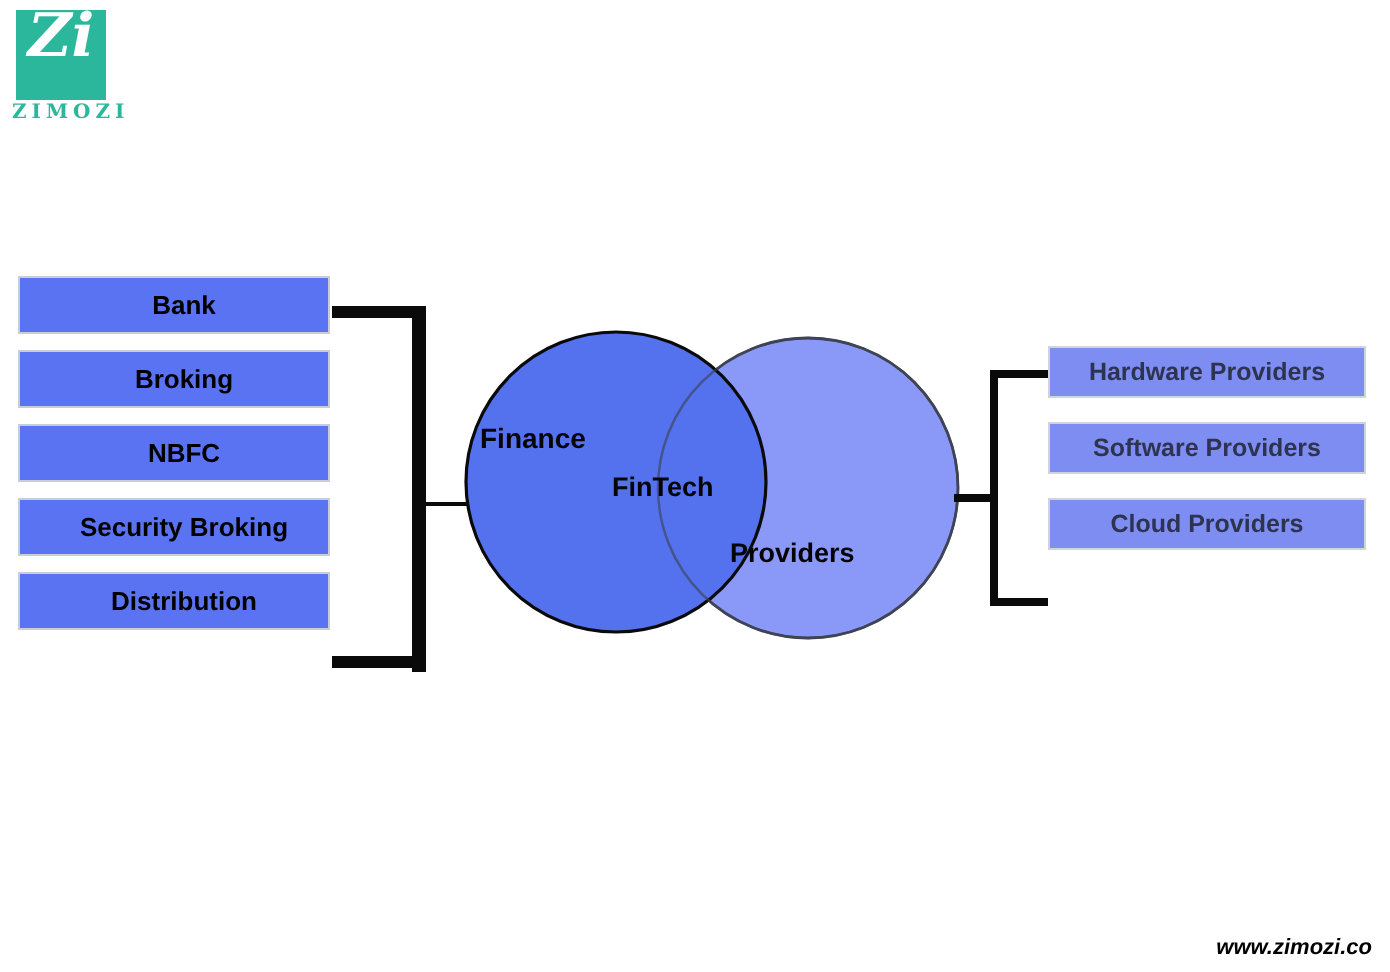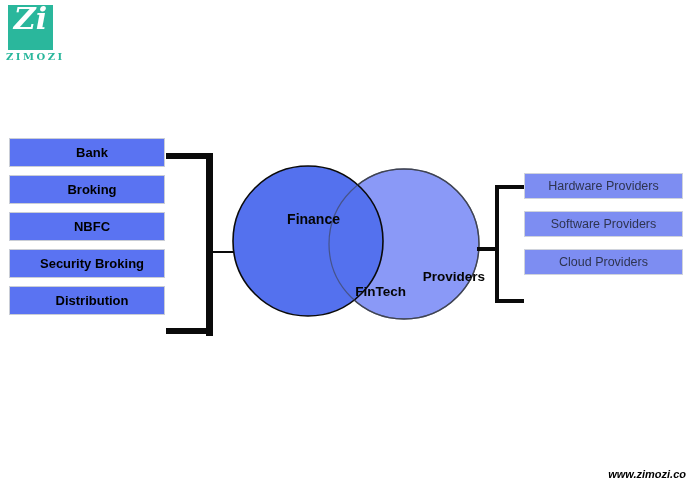--- a/index.html
+++ b/index.html
@@ -37,41 +37,41 @@
 
   
   .right-panel {
     position:absolute; left:524px; top:173px; width:159px;
     display:flex; flex-direction:column; gap:12px;
   }
   .tbox {
     height:26px; box-sizing:border-box;
     background:var(--tech-box,#7d8df2); border:1px solid #cfd3dc;
     display:flex; align-items:center; justify-content:center;
-    font-weight:normal; font-size:12.5px; color:var(--tech-box-text,#2e3450); white-space:nowrap;
+    font-weight:bold; font-size:12.5px; color:var(--tech-box-text,#2e3450); white-space:nowrap;
   }
 
   
   .ln { position:absolute; background:var(--line-black,#0a0a0a); }
   .l-stub-top    { left:166px; top:153px; width:47px; height:6px; }
   .l-vertical    { left:206px; top:153px; width:7px;  height:183px; }
   .l-stub-bottom { left:166px; top:328px; width:47px; height:6px; }
   .l-connector   { left:212px; top:251px; width:23px; height:2px; }
   .r-connector   { left:477px; top:247px; width:22px; height:4px; }
   .r-vertical    { left:495px; top:185px; width:4px;  height:118px; }
   .r-stub-top    { left:495px; top:185px; width:29px; height:4px; }
   .r-stub-bottom { left:495px; top:299px; width:29px; height:4px; }
 
   
   .venn-svg { position:absolute; left:0; top:0; pointer-events:none; }
   .venn-label {
-    position:absolute; font-weight:bold; color:#050505; text-align:right; white-space:nowrap;
+    position:absolute; font-weight:bold; color:#050505; text-align:left; white-space:nowrap;
   }
   .lbl-finance    { left:240px; top:211px; width:100px; font-size:14px; }
-  .lbl-fintech    { left:306px; top:236px; width:100px; font-size:13.5px;margin-top:48px; }
+  .lbl-fintech    { left:306px; top:236px; width:100px; font-size:13.5px; }
   .lbl-technology { left:365px; top:269px; width:120px; font-size:13.5px; }
 
   
   .footer-site {
     position:absolute; right:9px; bottom:6px;
     font-size:11px; font-weight:bold; color:#000000;font-style:italic;
   }
 </style>
 </head>
 <body>

